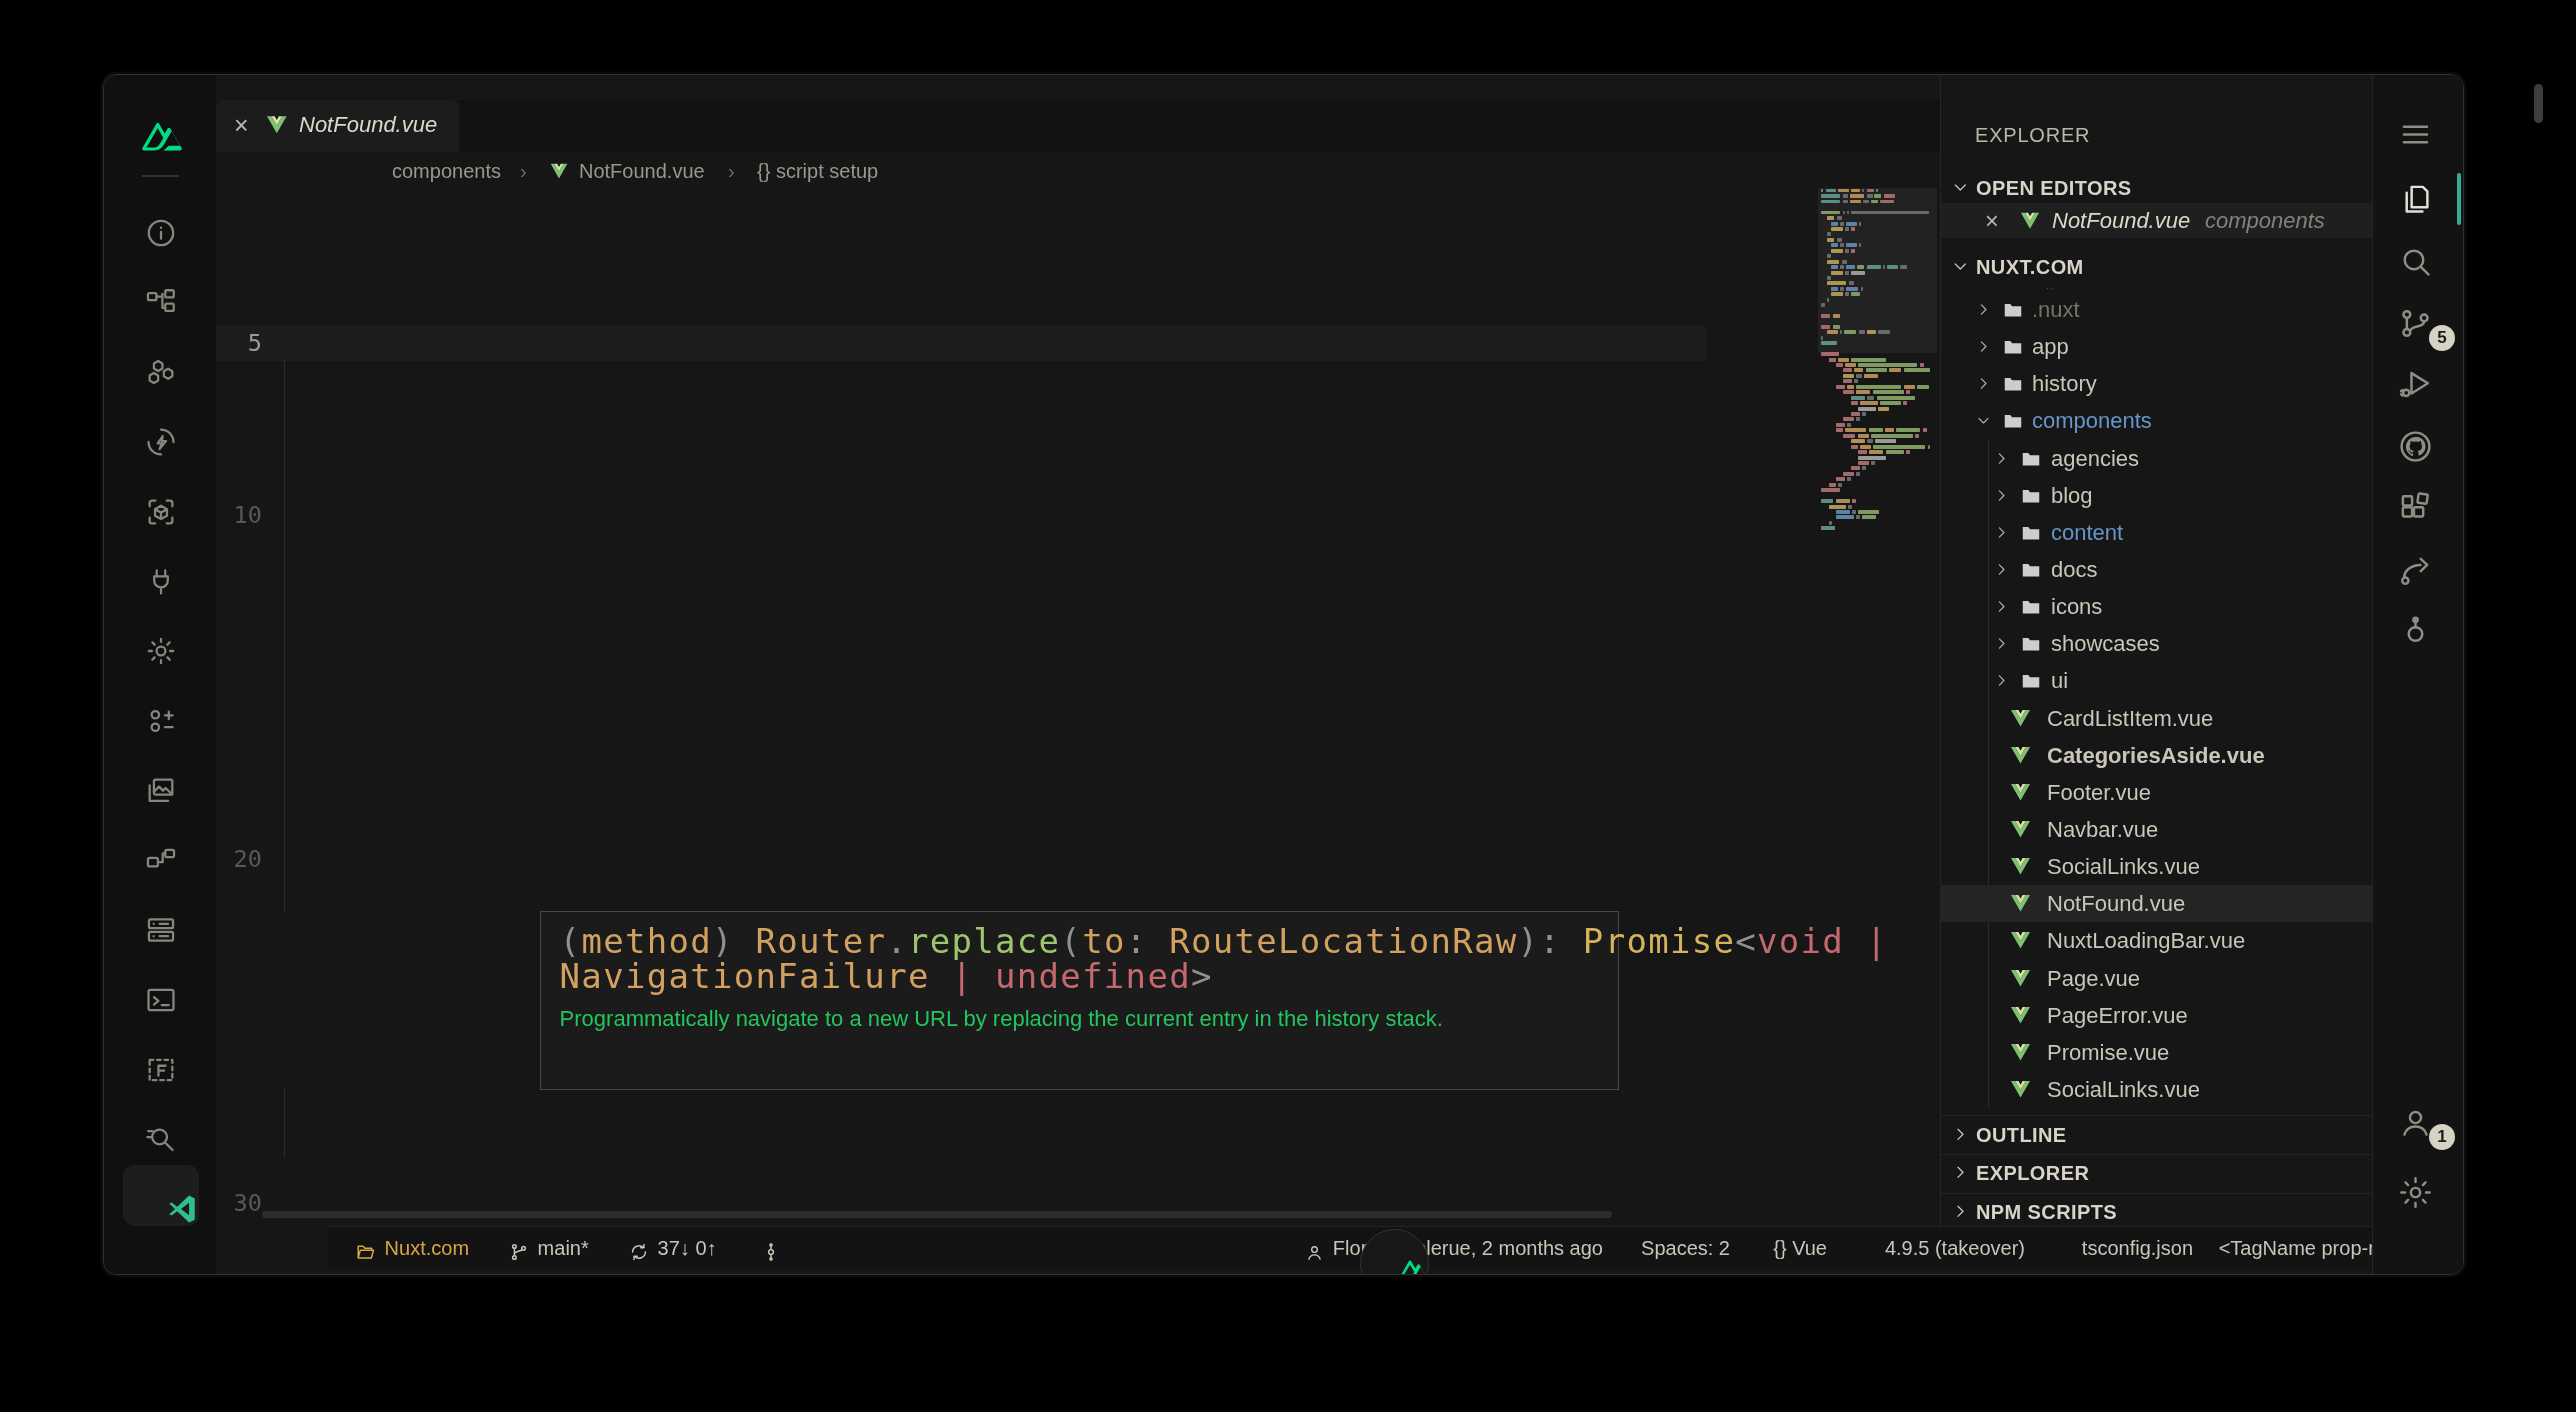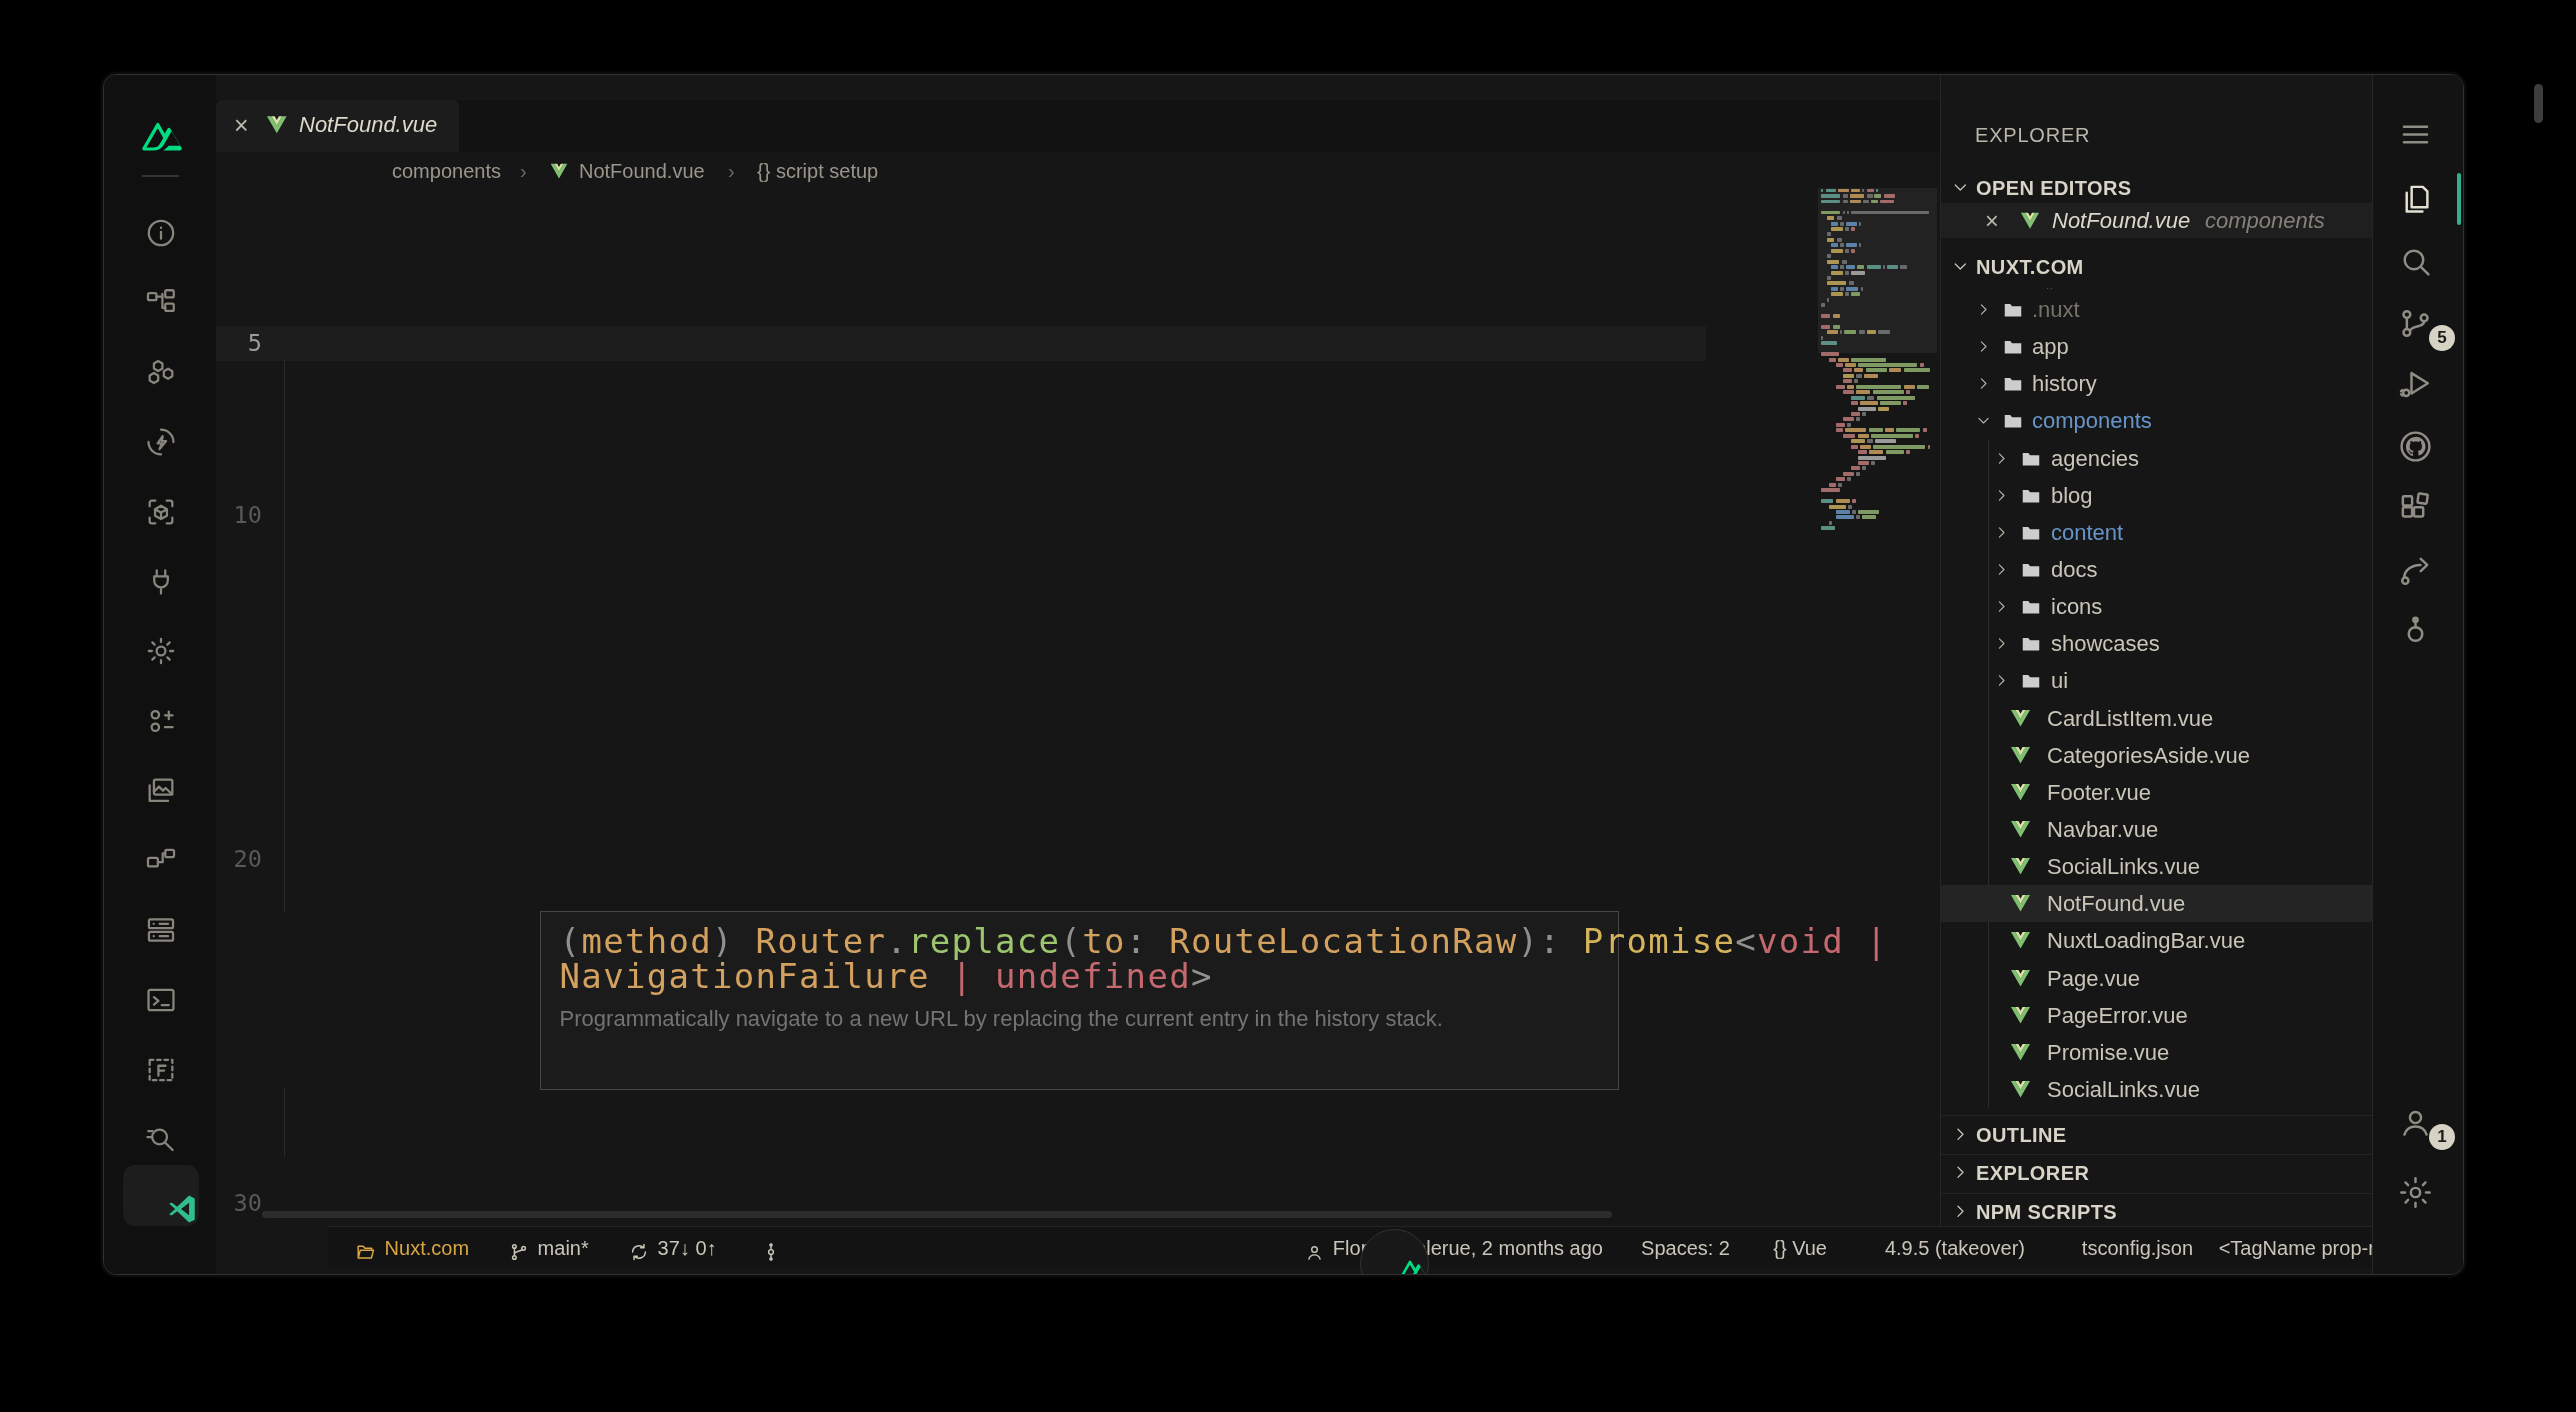--- a/index.html
+++ b/index.html
@@ -51,21 +51,21 @@
   #minimap .mrow{position:absolute;height:3.5px;}
   #minimap .mseg{position:absolute;top:0;height:3.5px;border-radius:0.8px;}
   #mm-view{position:absolute;left:0;top:0;width:119px;height:165px;background:rgba(255,255,255,.055);}
   .mc-r{background:#a36a6a}.mc-o{background:#b08a55}.mc-g{background:#7e9a62}.mc-y{background:#ad9552}
   .mc-t{background:#5b8f83}.mc-b{background:#5d82a8}.mc-p{background:#6a6a6a}.mc-w{background:#9a9a9a}
 
   
   #tooltip{position:absolute;left:324px;top:836px;width:1079px;height:179px;background:#1b1b1b;
            border:1.7px solid #474747;box-sizing:border-box;padding:11.8px 18.6px;}
   .tt-code{white-space:pre;font-family:"DejaVu Sans Mono",monospace;font-size:34px;letter-spacing:1.3px;line-height:35px;}
-  #tt-desc{margin-top:11.8px;font-size:22px;color:#737373;}
+  #tt-desc{margin-top:11.8px;font-size:22px;color:#22c55e;}
   #tt-param{margin-top:13.5px;font-size:22px;color:#d2d0c8;}
   #tt-param .pk{font-style:italic;}
   #tt-param .pv{font-family:"DejaVu Sans Mono",monospace;font-size:23px;}
 
   
   #explorer{position:absolute;left:1724px;top:0;width:544px;height:1151px;background:#161616;border-left:0.8px solid #262626;}
   #explorer-title{position:absolute;left:34px;top:49px;font-size:20px;letter-spacing:0.8px;color:#b9b6aa;}
   #explorer-more{position:absolute;left:488px;top:39px;width:30px;height:30px;color:#b9b6aa;font-size:29px;}
   .sec-h{position:absolute;left:0;width:100%;height:35px;font-weight:bold;font-size:20px;color:#d8d5c8;}
   .sec-h .chev{position:absolute;left:10px;top:8.4px;width:18.6px;height:18.6px;color:#c9c6b9;}
@@ -668,21 +668,21 @@
                 </svg></div>
               <div class="row-label lbl" style="left:110px;">ui</div>
             </div>
             <div class="titem" style="top:625px;">
               <div style="position:absolute;left:68px;top:7.6px;width:23px;height:21px;"><svg viewBox="0 0 24 22" width="100%" height="100%">
                   <path fill="#7fbf72" d="M2 2h4.6L12 11.2 17.4 2H22L12 19.5z"></path>
                   <path fill="#d9e4a6" d="M6.6 2h3.2L12 5.9 14.2 2h3.2L12 11.2z"></path>
                 </svg></div>
               <div class="row-label lbl" style="left:106px;">CardListItem.vue</div>
             </div>
-            <div class="titem" style="top:662px;">
+            <div class="titem" style="top:662px;font-weight:bold;">
               <div style="position:absolute;left:68px;top:7.6px;width:23px;height:21px;"><svg viewBox="0 0 24 22" width="100%" height="100%">
                   <path fill="#7fbf72" d="M2 2h4.6L12 11.2 17.4 2H22L12 19.5z"></path>
                   <path fill="#d9e4a6" d="M6.6 2h3.2L12 5.9 14.2 2h3.2L12 11.2z"></path>
                 </svg></div>
               <div class="row-label lbl" style="left:106px;">CategoriesAside.vue</div>
             </div>
             <div class="titem" style="top:699px;">
               <div style="position:absolute;left:68px;top:7.6px;width:23px;height:21px;"><svg viewBox="0 0 24 22" width="100%" height="100%">
                   <path fill="#7fbf72" d="M2 2h4.6L12 11.2 17.4 2H22L12 19.5z"></path>
                   <path fill="#d9e4a6" d="M6.6 2h3.2L12 5.9 14.2 2h3.2L12 11.2z"></path>

